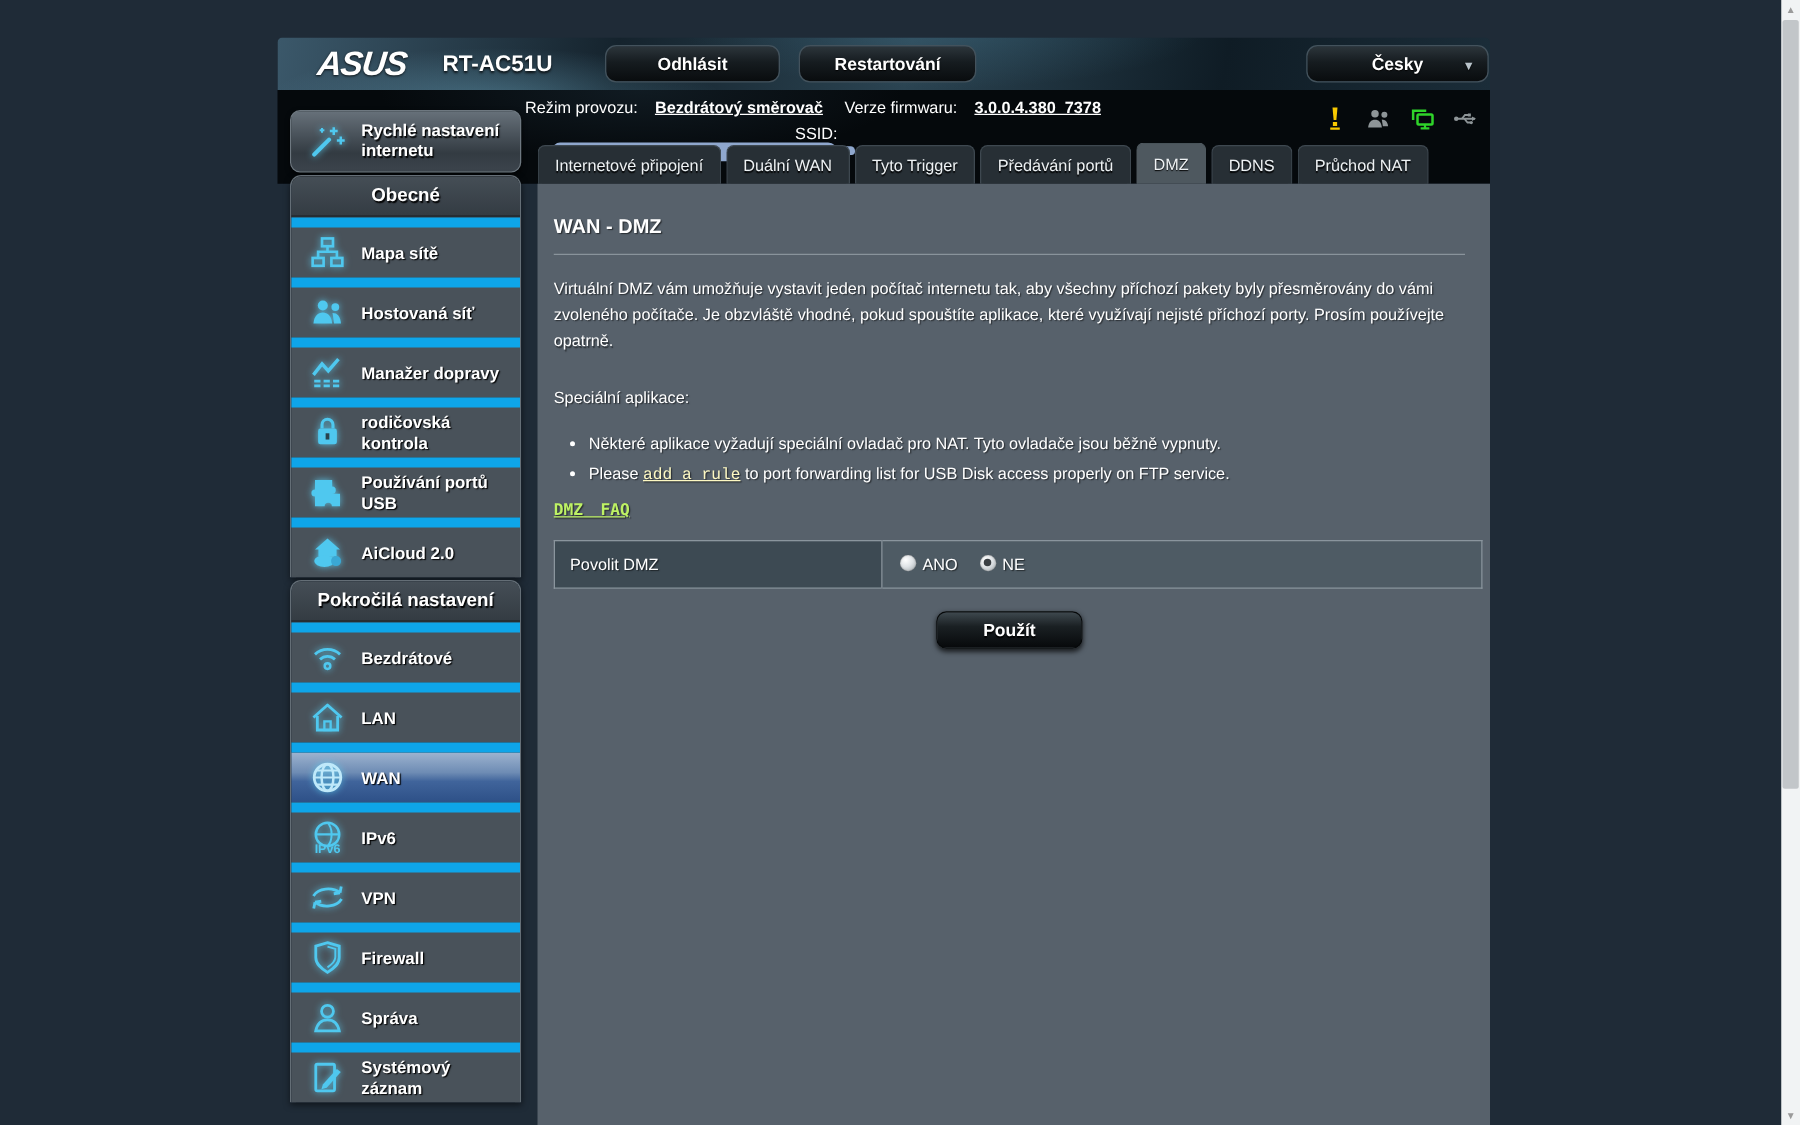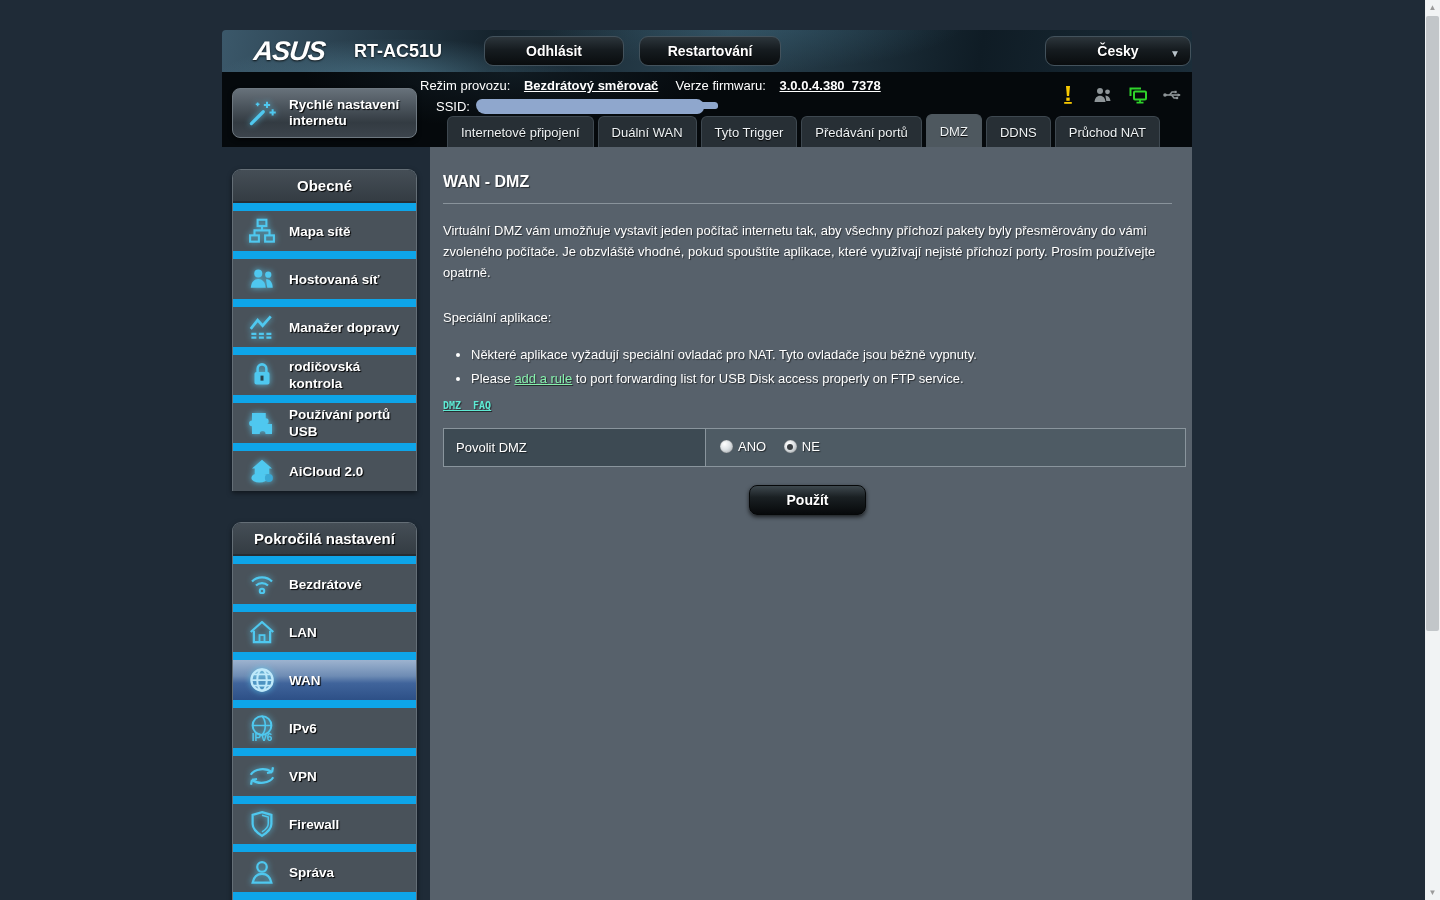--- a/index.html
+++ b/index.html
@@ -46,52 +46,52 @@
   
   .info-strip {
     position:absolute; left:0; top:42px; width:970px; height:75px;
     background:
       radial-gradient(ellipse 300px 80px at 30% 0%, rgba(50,80,100,.25), rgba(0,0,0,0) 70%),
       #05090c;
   }
   .status-line { position:absolute; left:198px; top:6px; font-size:13px; white-space:nowrap; }
   .status-line b a, .fw-link { color:#fff; font-weight:bold; text-decoration:underline; }
   .status-sep { display:inline-block; width:10px; }
-  .ssid-line { position:absolute; left:214px; top:27px; font-size:13px; display:flex; align-items:flex-end; }
+  .ssid-line { position:absolute; left:214px; top:27px; font-size:13px; display:flex; align-items:flex-end;flex-direction:column; }
   .ssid-blob {
     display:inline-block; width:228px; height:15px; margin-left:6px;
     background:#8fa7cd; border-radius:8px 10px 9px 12px;
     box-shadow:18px -1px 0 -4px #8fa7cd;
   }
   .status-icons { position:absolute; right:8px; top:13px; display:flex; gap:13px; align-items:center; }
   .status-icons .sicon { width:22px; height:20px; cursor:pointer; }
 
   
-  .tabs { position:absolute; left:225px; bottom:0; display:flex; align-items:flex-end; }
+  .tabs { position:absolute; left:208px; bottom:0; display:flex; align-items:flex-end; }
   .tab {
     height:31px; margin-right:4px; padding:0 13px;
     display:flex; align-items:center;
     background:#272f35; border:1px solid #3e4850; border-bottom:none;
     border-radius:6px 6px 0 0;
     font-size:13px; color:#eef2f4; white-space:nowrap; cursor:pointer;
     text-shadow:0 1px 1px #000;
   }
   .tab.active { background:#4e585f; border-color:#4e585f; height:33px; }
 
   
   .sidebar { position:absolute; left:10px; top:58px; width:185px; }
   .quick-btn {
     width:185px; height:50px; border-radius:8px;
     border:1px solid #6d7press880; border:1px solid #6e7880;
     background:linear-gradient(180deg,#67717a 0%, #49525a 40%, #333b42 70%, #3c444c 100%);
     display:flex; align-items:center; cursor:pointer;
     box-shadow:0 2px 4px rgba(0,0,0,.6);
   }
   .quick-btn .sb-label { line-height:16px; }
-  .sb-panel { margin-top:31px; border-radius:9px 9px 0 0; border:1px solid #646e76; border-bottom:none; overflow:hidden; box-shadow:0 2px 5px rgba(0,0,0,.5); }
+  .sb-panel { margin-top:2px; border-radius:9px 9px 0 0; border:1px solid #646e76; border-bottom:none; overflow:hidden; box-shadow:0 2px 5px rgba(0,0,0,.5); }
   .sb-head {
     height:33px; background:linear-gradient(180deg,#454e56,#343c43);
     display:flex; align-items:center; justify-content:center;
     font-size:15px; font-weight:bold; text-shadow:1px 1px 1px #000;
     border-bottom:2px solid #272d33;
   }
   .sb-item {
     height:48px; background:#49525a; display:flex; align-items:center; cursor:pointer;
     border-top:8px solid #0ea5e9;
   }
@@ -108,34 +108,34 @@
     position:absolute; left:208px; top:117px; width:762px; height:753px;
     background:#57616b; padding:26px 20px 0 13px;
     text-shadow:1px 1px 1px rgba(0,0,0,.55);
   }
   .page-title { font-size:16px; font-weight:bold; }
   .title-rule { border:none; border-top:1px solid #9aa4ab; margin:12px 0 16px 0; opacity:.75; }
   .desc { font-size:13px; line-height:21px; max-width:720px; }
   .special-label { font-size:13px; margin-top:27px; }
   ul.notes { margin:22px 0 0 28px; font-size:13px; }
   ul.notes li { margin-bottom:9px; }
-  .inline-link { color:#86efac; text-decoration:underline; cursor:pointer; }
+  .inline-link { color:#fef9c3; text-decoration:underline; cursor:pointer;font-family:Liberation Mono, monospace; }
   .faq-link {
     display:inline-block; margin-top:5px;
-    font-family:"DejaVu Sans Mono", monospace; font-size:10px; font-weight:bold;
-    color:#5eead4; text-decoration:underline; word-spacing:6px; cursor:pointer;
+    font-family:"DejaVu Sans Mono", monospace; font-size:13px; font-weight:bold;
+    color:#bef264; text-decoration:underline; word-spacing:6px; cursor:pointer;
   }
   .dmz-table {
     margin-top:15px; width:743px; border-collapse:collapse;
     border:1px solid #8a959d; font-size:13px;
   }
   .dmz-table td { height:38px; }
   .td-label { width:262px; background:#3d4a53; padding-left:12px; border-right:1px solid #8a959d; }
   .td-ctrl { background:#4e5b64; padding-left:14px; }
-  .radio-wrap { display:inline-flex; align-items:center; margin-right:14px; cursor:pointer; }
+  .radio-wrap { display:inline-flex; margin-right:14px; cursor:pointer; }
   .radio {
     display:inline-block; width:13px; height:13px; border-radius:50%;
     background:radial-gradient(circle at 35% 30%, #ffffff 0%, #dfe3e6 45%, #9fa6aa 100%);
     box-shadow:inset 0 0 1px #555; margin-right:5px; position:relative;
   }
   .radio.checked::after {
     content:""; position:absolute; left:3.5px; top:3.5px; width:6px; height:6px;
     border-radius:50%; background:#3a3f43;
   }
   .apply-row { text-align:center; margin-top:18px; }

